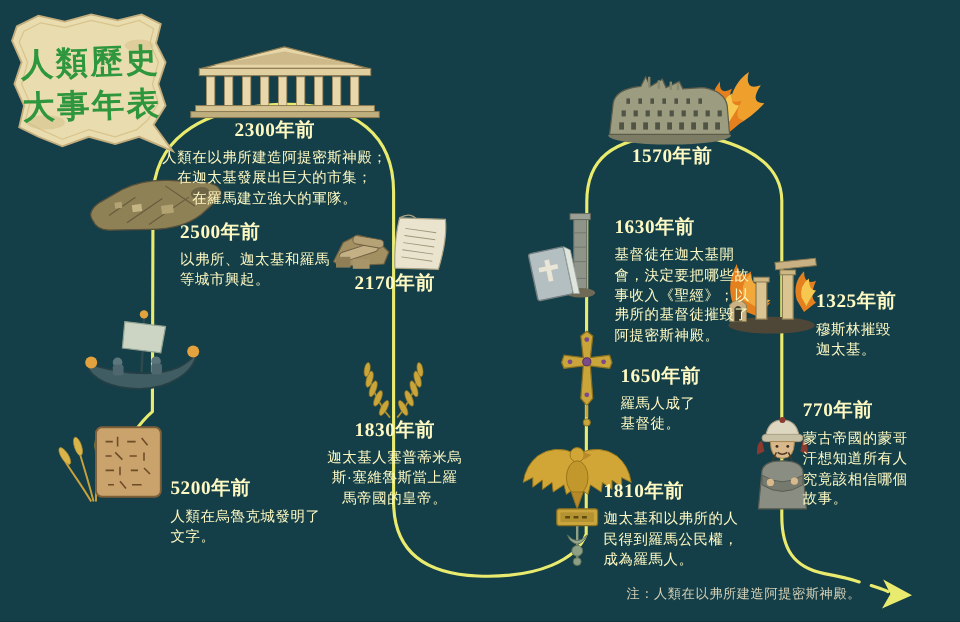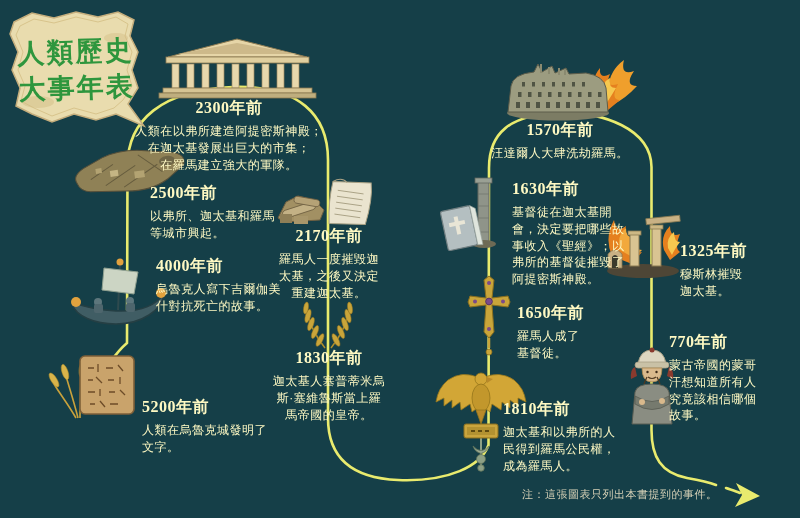--- a/index.html
+++ b/index.html
@@ -300,49 +300,40 @@
 在迦太基發展出巨大的市集；
 在羅馬建立強大的軍隊。</div>
   </div>
 
   <div class="event" style="left:150px;top:183px;width:140px;">
     <div class="year">2500年前</div>
     <div class="desc">以弗所、迦太基和羅馬
 等城市興起。</div>
   </div>
 
-  <div class="event" style="left:156px;top:256px;width:140px;">
-    <div class="year">4000年前</div>
-    <div class="desc">烏魯克人寫下吉爾伽美
-什對抗死亡的故事。</div>
-  </div>
 
   <div class="event" style="left:142px;top:353px;width:140px;margin-top:44px;">
     <div class="year">5200年前</div>
     <div class="desc">人類在烏魯克城發明了
 文字。</div>
   </div>
 
   <div class="event center" style="left:269px;top:226px;width:120px;">
     <div class="year">2170年前</div>
-    <div class="desc">羅馬人一度摧毀迦
-太基，之後又決定
-重建迦太基。</div>
   </div>
 
   <div class="event center" style="left:263px;top:348px;width:132px;">
     <div class="year">1830年前</div>
     <div class="desc">迦太基人塞普蒂米烏
 斯·塞維魯斯當上羅
 馬帝國的皇帝。</div>
   </div>
 
   <div class="event center" style="left:478px;top:120px;width:140px;margin-left:12px;">
     <div class="year">1570年前</div>
-    <div class="desc">汪達爾人大肆洗劫羅馬。</div>
   </div>
 
   <div class="event" style="left:512px;top:179px;width:130px;">
     <div class="year">1630年前</div>
     <div class="desc">基督徒在迦太基開
 會，決定要把哪些故
 事收入《聖經》；以
 弗所的基督徒摧毀了
 阿提密斯神殿。</div>
   </div>
@@ -367,15 +358,15 @@
   </div>
 
   <div class="event" style="left:669px;top:332px;width:110px;">
     <div class="year">770年前</div>
     <div class="desc">蒙古帝國的蒙哥
 汗想知道所有人
 究竟該相信哪個
 故事。</div>
   </div>
 
-  <div class="note">注：這張圖表只列出本書提到的事件。</div>
+  <div class="note">注：人類在以弗所建造阿提密斯神殿。</div>
 
 </div>
 
 </body></html>

